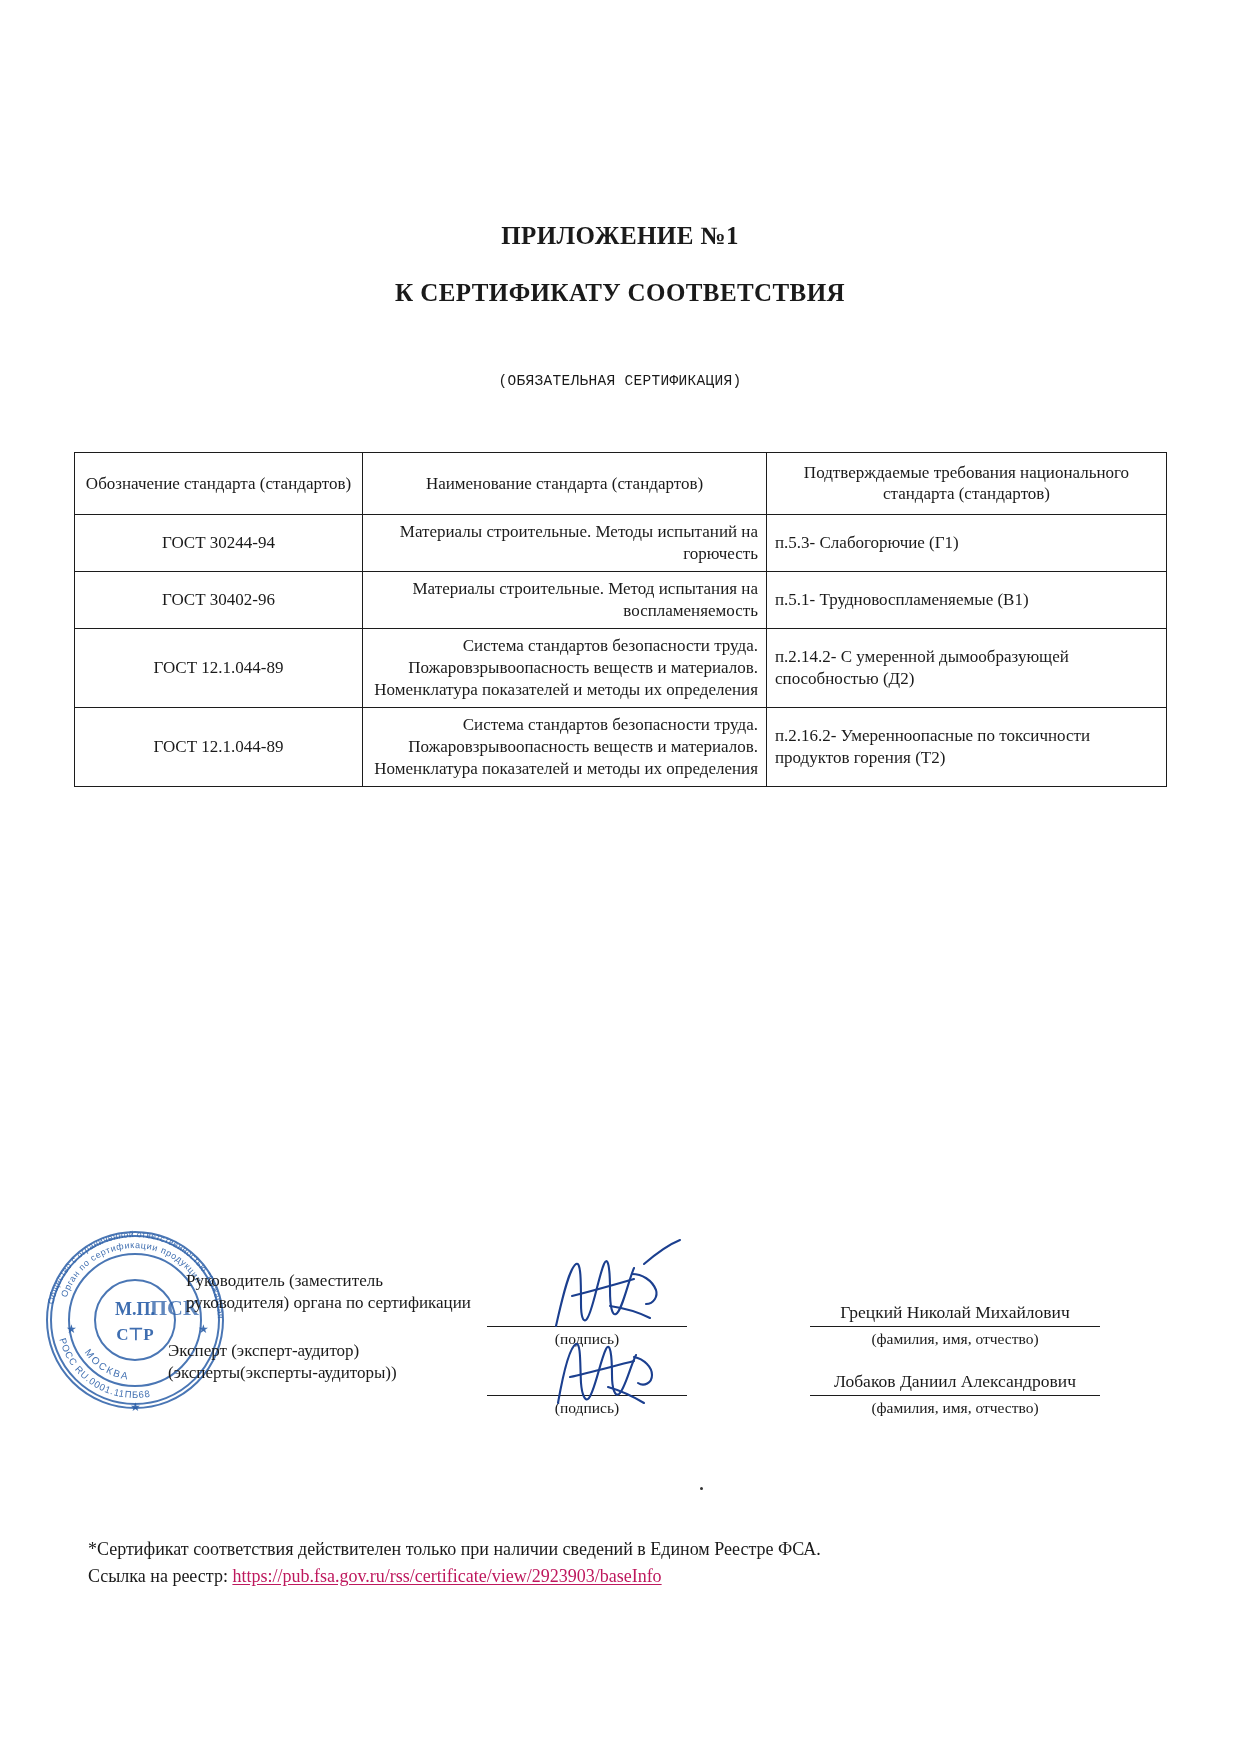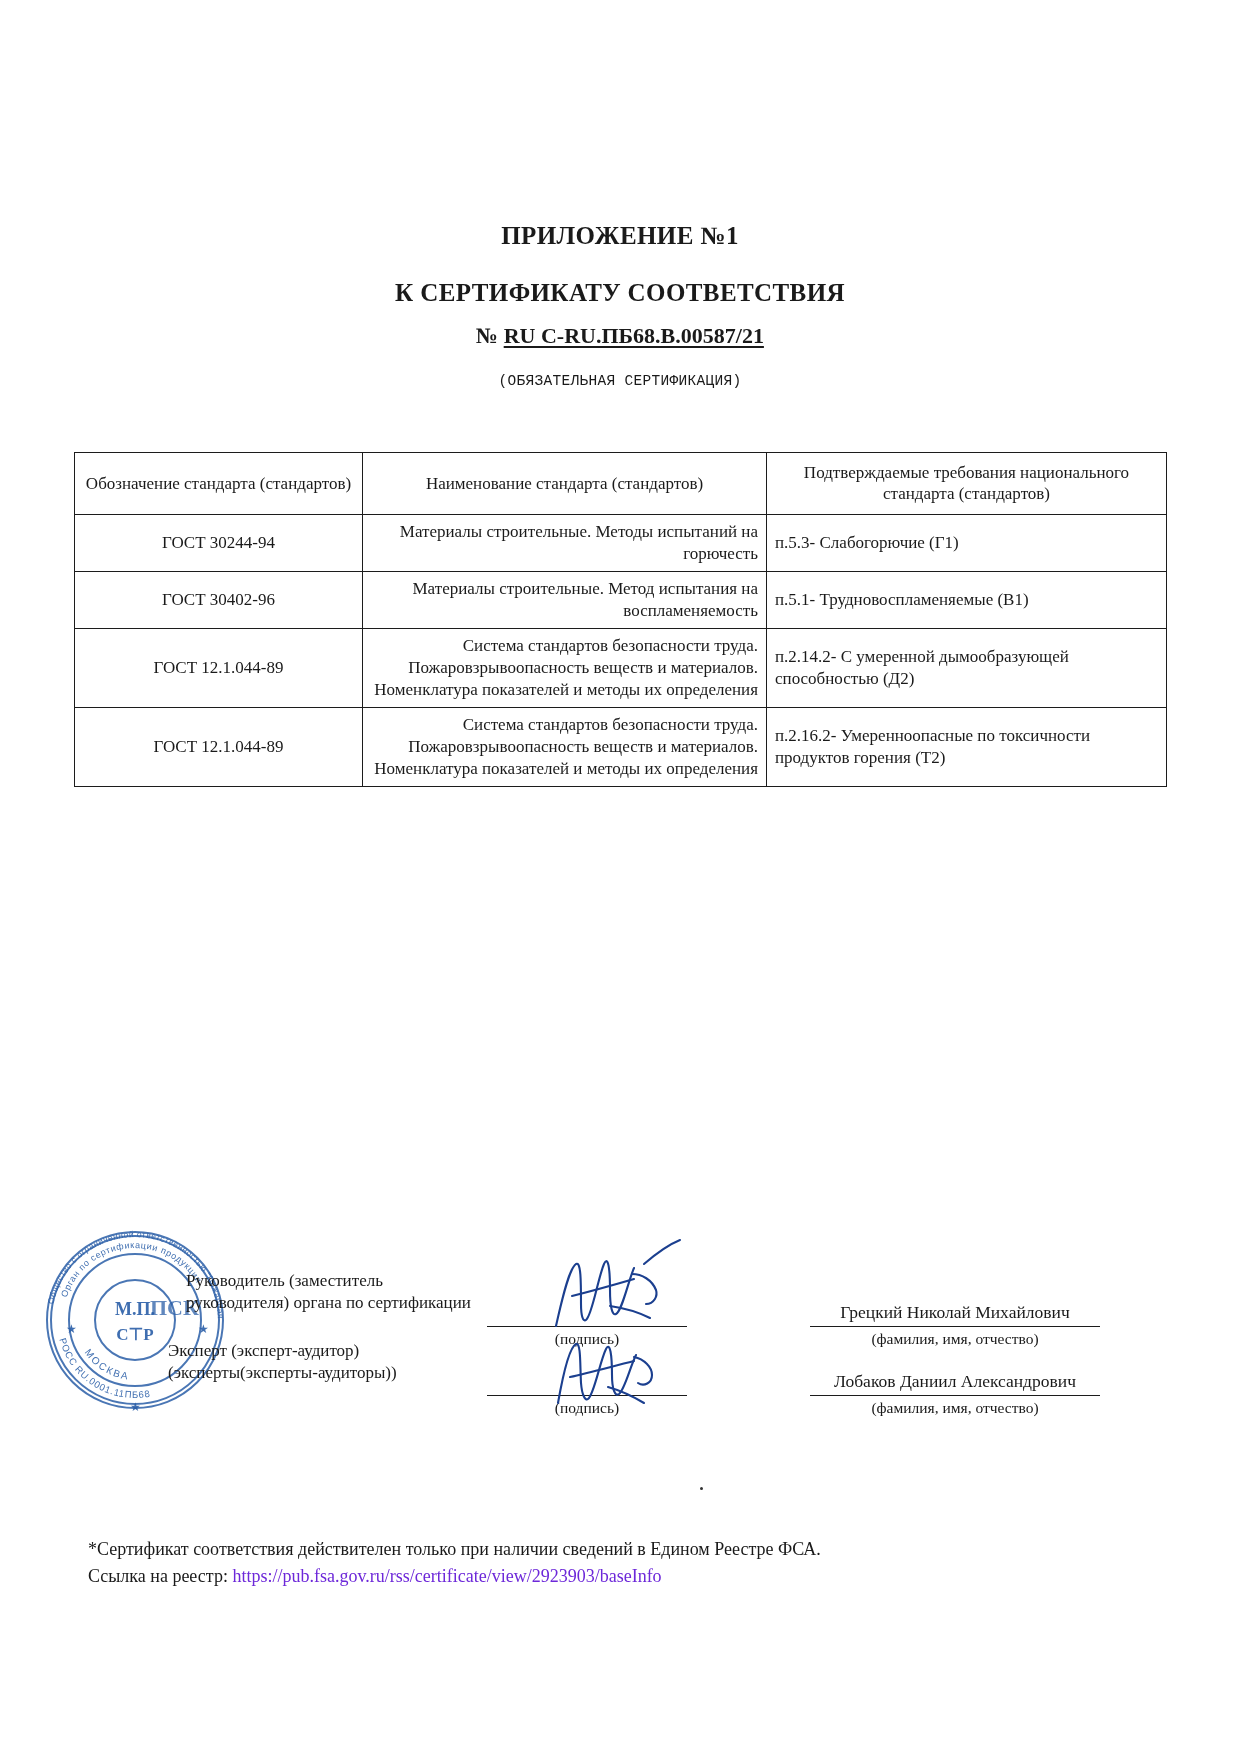--- a/index.html
+++ b/index.html
@@ -177,43 +177,41 @@
   .footer {
     position: absolute;
     left: 88px;
     top: 1536px;
     width: 1080px;
     font-size: 18px;
     line-height: 1.5;
   }
   .footer a,
   .footer .link {
-    color: #6d28d9;
+    color: #be185d;
+    text-decoration: underline;
     text-underline-offset: 2px;
   }
   .dot-mark {
     position: absolute;
     left: 700px;
     top: 1487px;
     width: 3px;
     height: 3px;
     background: #333;
     border-radius: 50%;
   }
 </style>
 </head>
 <body>
 
 <div class="page">
 
   <div class="hdr hdr-1">ПРИЛОЖЕНИЕ №1</div>
   <div class="hdr hdr-2">К СЕРТИФИКАТУ СООТВЕТСТВИЯ</div>
-  <div class="hdr hdr-3">
-    <span class="num">№ </span><span class="underl">RU C-RU.ПБ68.В.00587/21</span>
-  </div>
   <div class="hdr hdr-4">(ОБЯЗАТЕЛЬНАЯ СЕРТИФИКАЦИЯ)</div>
 
   <div class="tbl-wrap">
     <table class="std">
       <colgroup>
         <col class="w1">
           <col class="w2">
           <col class="w3">
       </colgroup>
       <thead>

